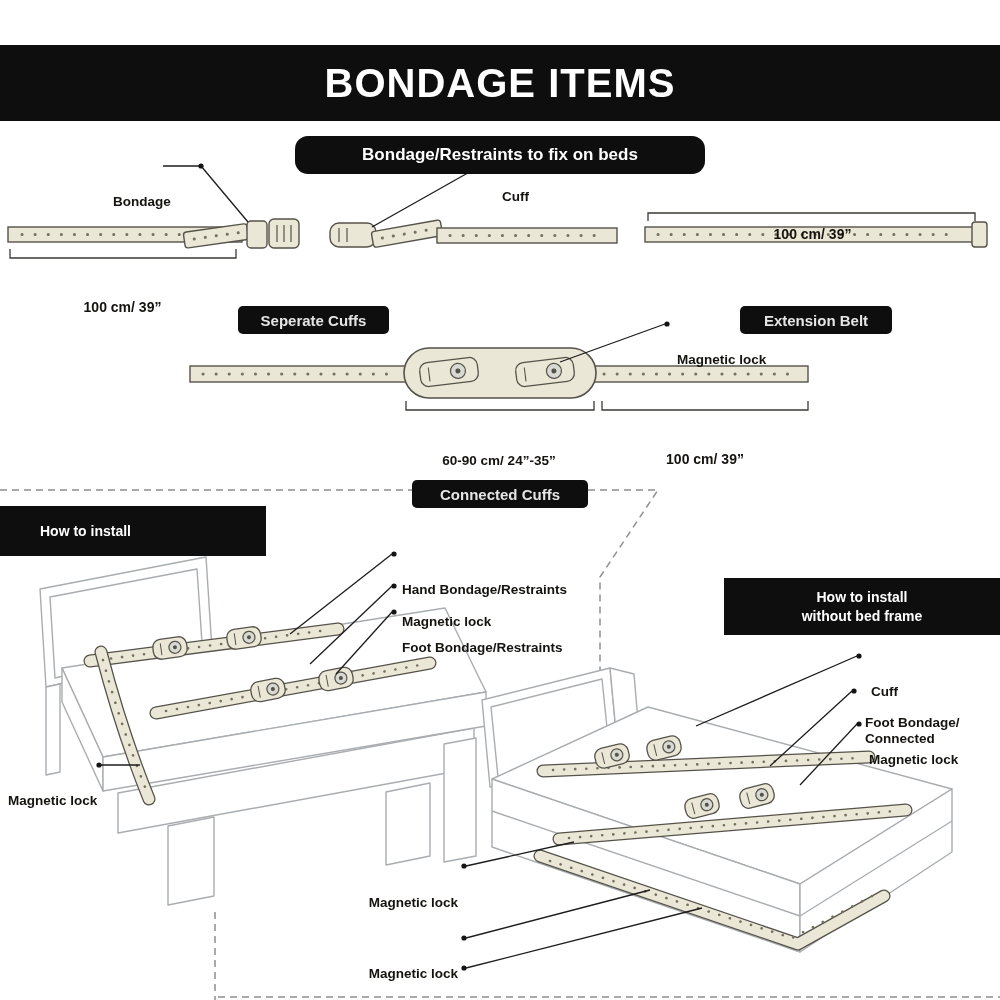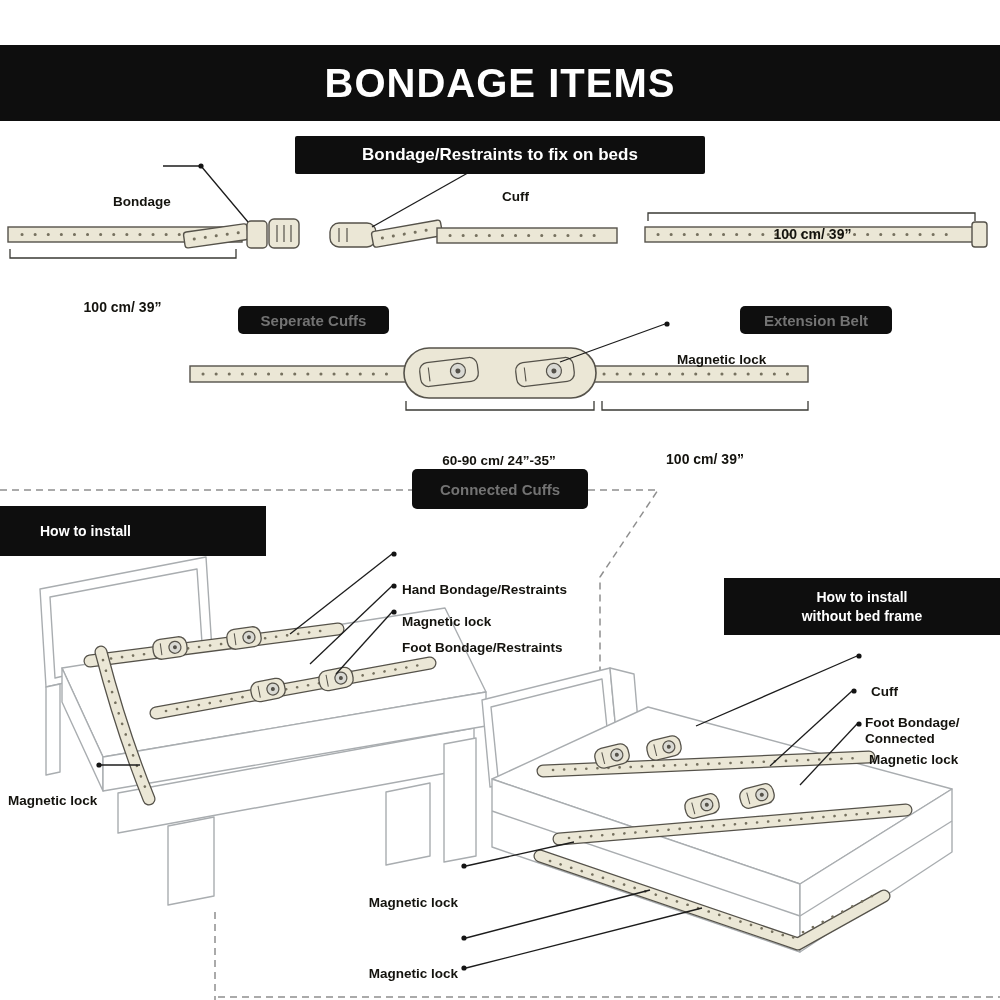--- a/index.html
+++ b/index.html
@@ -8,24 +8,24 @@
   .art { position:absolute; left:0; top:0; width:1000px; height:1000px; }
   .abs { position:absolute;margin-top:36px; }
   .header {
     left:0; top:9px; width:1000px; height:76px; background:#0e0e0e; color:#fff;
     display:flex; align-items:center; justify-content:center;
     font-size:40px; font-weight:800; letter-spacing:1px;
   }
   .banner {
     left:295px; top:100px; width:410px; height:38px; background:#0e0e0e; color:#fff;
     display:flex; align-items:center; justify-content:center;
-    font-size:17px; font-weight:700; border-radius:2px;
+    font-size:17px; font-weight:700; border-radius:13px;
   }
   .badge {
-    background:#0e0e0e; color:#737373; display:flex; align-items:center; justify-content:center;
+    background:#0e0e0e; color:#e5e5e5; display:flex; align-items:center; justify-content:center;
     font-size:15px; font-weight:700; border-radius:5px; white-space:nowrap;
   }
   .callout { font-size:13.5px; font-weight:600; color:#14130e; white-space:nowrap; line-height:1.15; }
   .dim { font-size:14px; font-weight:600; color:#14130e; text-align:center; white-space:nowrap; }
   .sec-title {
     background:#0e0e0e; color:#fff; font-size:14px; font-weight:700; line-height:1.3;
     display:flex; flex-direction:column; justify-content:center;
   }
   .sec-title.left-pad { padding-left:40px; }
   .sec-title.center { text-align:center; }
@@ -213,21 +213,21 @@
   <div class="abs callout" style="left:502px; top:153px;">Cuff</div>
   <div class="abs dim" style="left:55px; top:263px; width:135px;">100 cm/ 39”</div>
   <div class="abs badge" style="left:238px; top:270px; width:151px; height:28px;">Seperate Cuffs</div>
 
   <div class="abs dim" style="left:745px; top:190px; width:135px;">100 cm/ 39”</div>
   <div class="abs badge" style="left:740px; top:270px; width:152px; height:28px;">Extension Belt</div>
 
   <div class="abs callout" style="left:677px; top:316px;">Magnetic lock</div>
   <div class="abs dim" style="left:415px; top:417px; width:168px; font-size:13.5px;">60-90 cm/ 24”-35”</div>
   <div class="abs dim" style="left:645px; top:415px; width:120px;">100 cm/ 39”</div>
-  <div class="abs badge" style="left:412px; top:433px; width:176px; height:40px;">Connected Cuffs</div>
+  <div class="abs badge" style="left:412px; top:444px; width:176px; height:28px;">Connected Cuffs</div>
 
   <div class="abs sec-title left-pad" style="left:0; top:470px; width:266px; height:50px;">
     <span>How to install</span>
   </div>
   <div class="abs callout" style="left:402px; top:546px;">Hand Bondage/Restraints</div>
   <div class="abs callout" style="left:402px; top:578px;">Magnetic lock</div>
   <div class="abs callout" style="left:402px; top:604px;">Foot Bondage/Restraints</div>
   <div class="abs callout" style="left:8px; top:757px;">Magnetic lock</div>
 
   <div class="abs sec-title center" style="left:724px; top:542px; width:276px; height:57px;">

